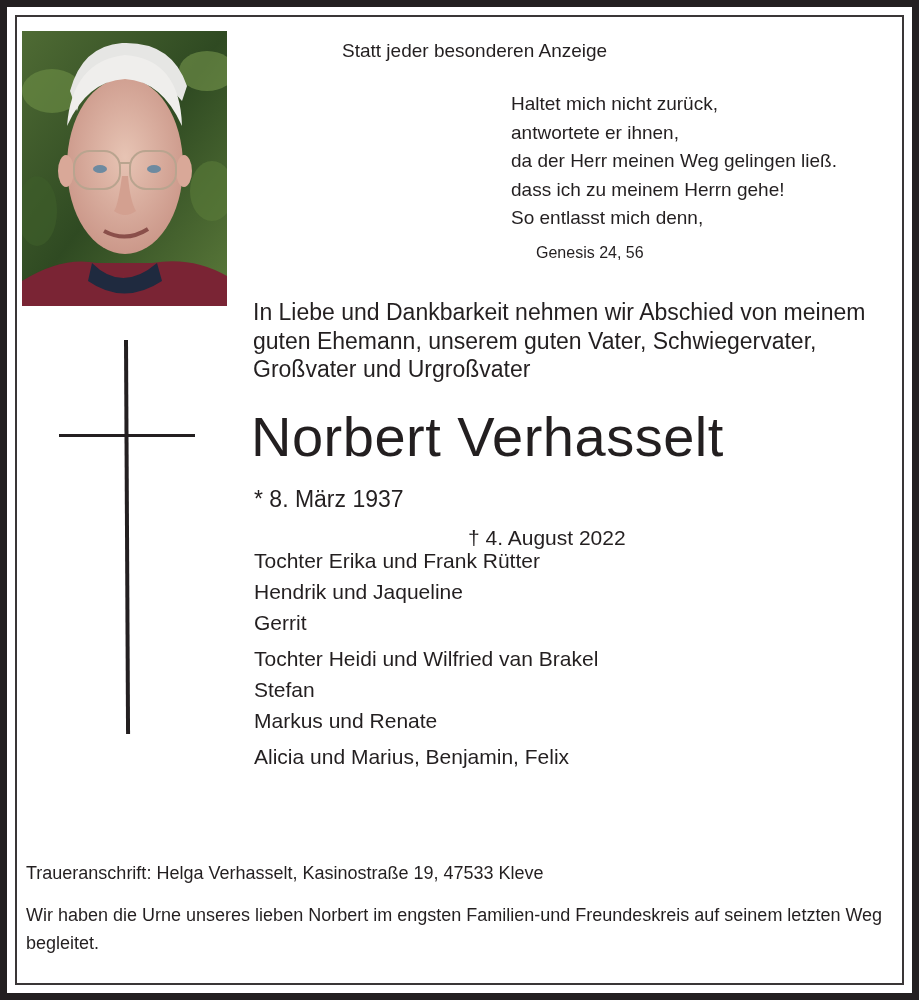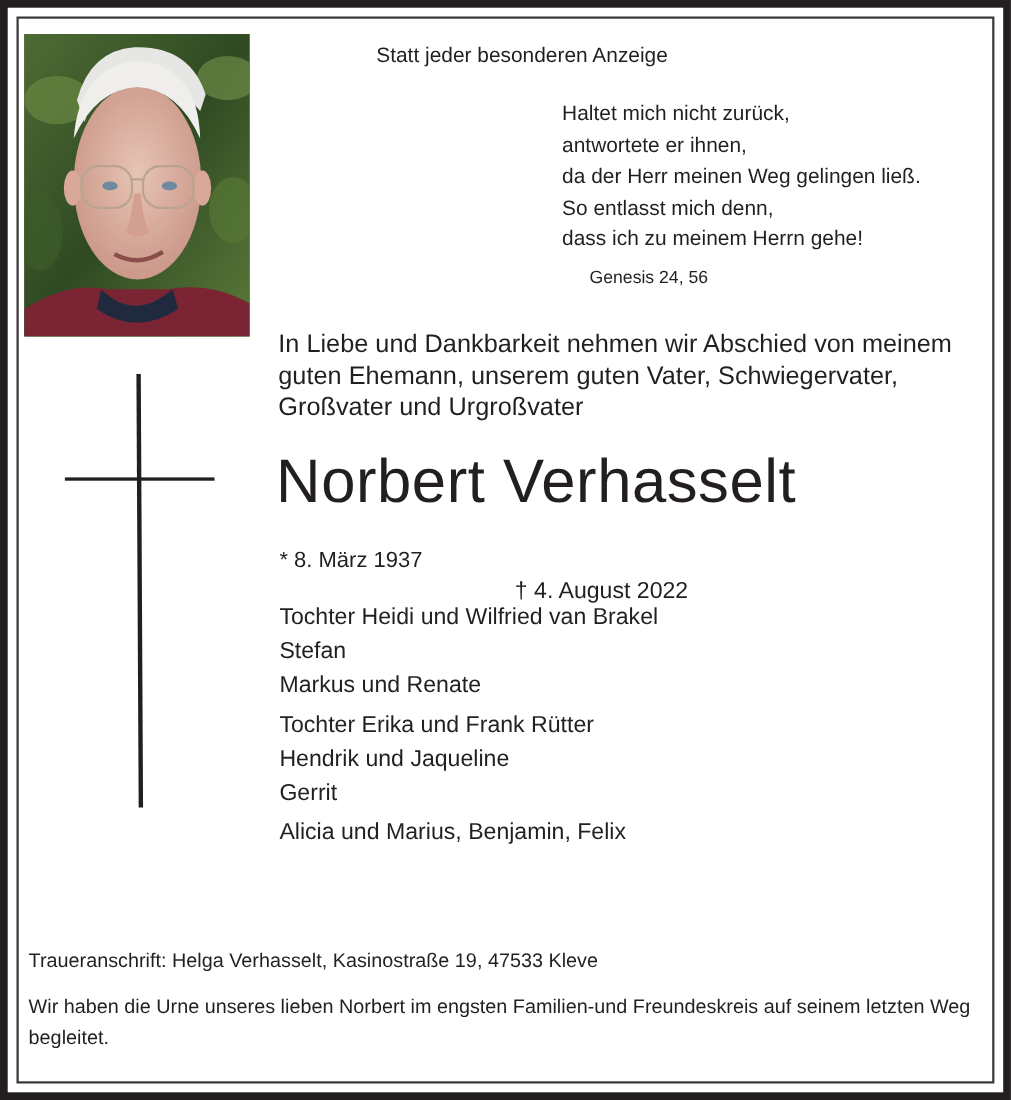--- a/index.html
+++ b/index.html
@@ -25,21 +25,21 @@
     overflow: hidden;
     background: #3d5a2a;
   }
   .photo svg { display: block; }
   .abs { position: absolute; white-space: nowrap; }
   .header-note { left: 342px; top: 40px; font-size: 19px; }
   .verse { left: 511px; top: 90px; font-size: 19px; line-height: 28.5px; }
   .verse-ref { left: 496px; top: 244px; font-size: 16px; margin-left: 40px; }
   .intro { left: 253px; top: 298px; font-size: 23px; line-height: 28.5px; white-space: normal; width: 640px; }
   .name { left: 251px; top: 404px; font-size: 56px; letter-spacing: 0.5px; text-align: right; }
-  .birth { left: 254px; top: 498px; font-size: 20px; }
+  .birth { left: 254px; top: 486px; font-size: 23px; }
   .death { left: 468px; top: 486px; font-size: 21px; margin-top: 40px; }
   .family { left: 254px; top: 545px; font-size: 21px; }
   .family .group { margin-bottom: 5px; }
   .family .line { line-height: 31px; display: block; }
   .address { left: 26px; top: 863px; font-size: 18px; }
   .closing { left: 26px; top: 901px; font-size: 18px; line-height: 28px; white-space: normal; width: 870px; }
   .cross-v { position: absolute; left: 124px; top: 340px; width: 4px; height: 394px; background: #231f20; transform: rotate(-0.3deg); transform-origin: top center; }
   .cross-h { position: absolute; left: 59px; top: 434px; width: 136px; height: 3px; background: #231f20; }
 </style>
 </head>
@@ -83,46 +83,46 @@
     <path d="M82 200 Q104 212 126 198" stroke="#8a4f4a" stroke-width="4" fill="none"></path>
   </svg>
 </div>
 
 <div class="abs header-note">Statt jeder besonderen Anzeige</div>
 
 <div class="abs verse">
   <div>Haltet mich nicht zurück,</div>
   <div>antwortete er ihnen,</div>
   <div>da der Herr meinen Weg gelingen ließ.</div>
+  <div>dass ich zu meinem Herrn gehe!</div>
   <div>So entlasst mich denn,</div>
-  <div>dass ich zu meinem Herrn gehe!</div>
 </div>
 <div class="abs verse-ref">Genesis 24, 56</div>
 
 <div class="abs intro">In Liebe und Dankbarkeit nehmen wir Abschied von meinem guten Ehemann, unserem guten Vater, Schwiegervater, Großvater und Urgroßvater</div>
 
 <div class="cross-v"></div>
 <div class="cross-h"></div>
 
 <div class="abs name">Norbert Verhasselt</div>
 <div class="abs birth">* 8. März 1937</div>
 <div class="abs death">
   <span>†</span><span> </span><span>4. August 2022</span>
 </div>
 
 <div class="abs family">
   <div class="group">
+    <span class="line">Tochter Erika und Frank Rütter</span>
+    <span class="line">Hendrik und Jaqueline</span>
+    <span class="line">Gerrit</span>
+  </div>
+  <div class="group">
     <span class="line">Tochter Heidi und Wilfried van Brakel</span>
     <span class="line">Stefan</span>
     <span class="line">Markus und Renate</span>
-  </div>
-  <div class="group">
-    <span class="line">Tochter Erika und Frank Rütter</span>
-    <span class="line">Hendrik und Jaqueline</span>
-    <span class="line">Gerrit</span>
   </div>
   <div class="group">
     <span class="line">Alicia und Marius, Benjamin, Felix</span>
   </div>
 </div>
 
 <div class="abs address">Traueranschrift: Helga Verhasselt, Kasinostraße 19, 47533 Kleve</div>
 <div class="abs closing">Wir haben die Urne unseres lieben Norbert im engsten Familien-und Freundeskreis auf seinem letzten Weg begleitet.</div>
 
 </body></html>

